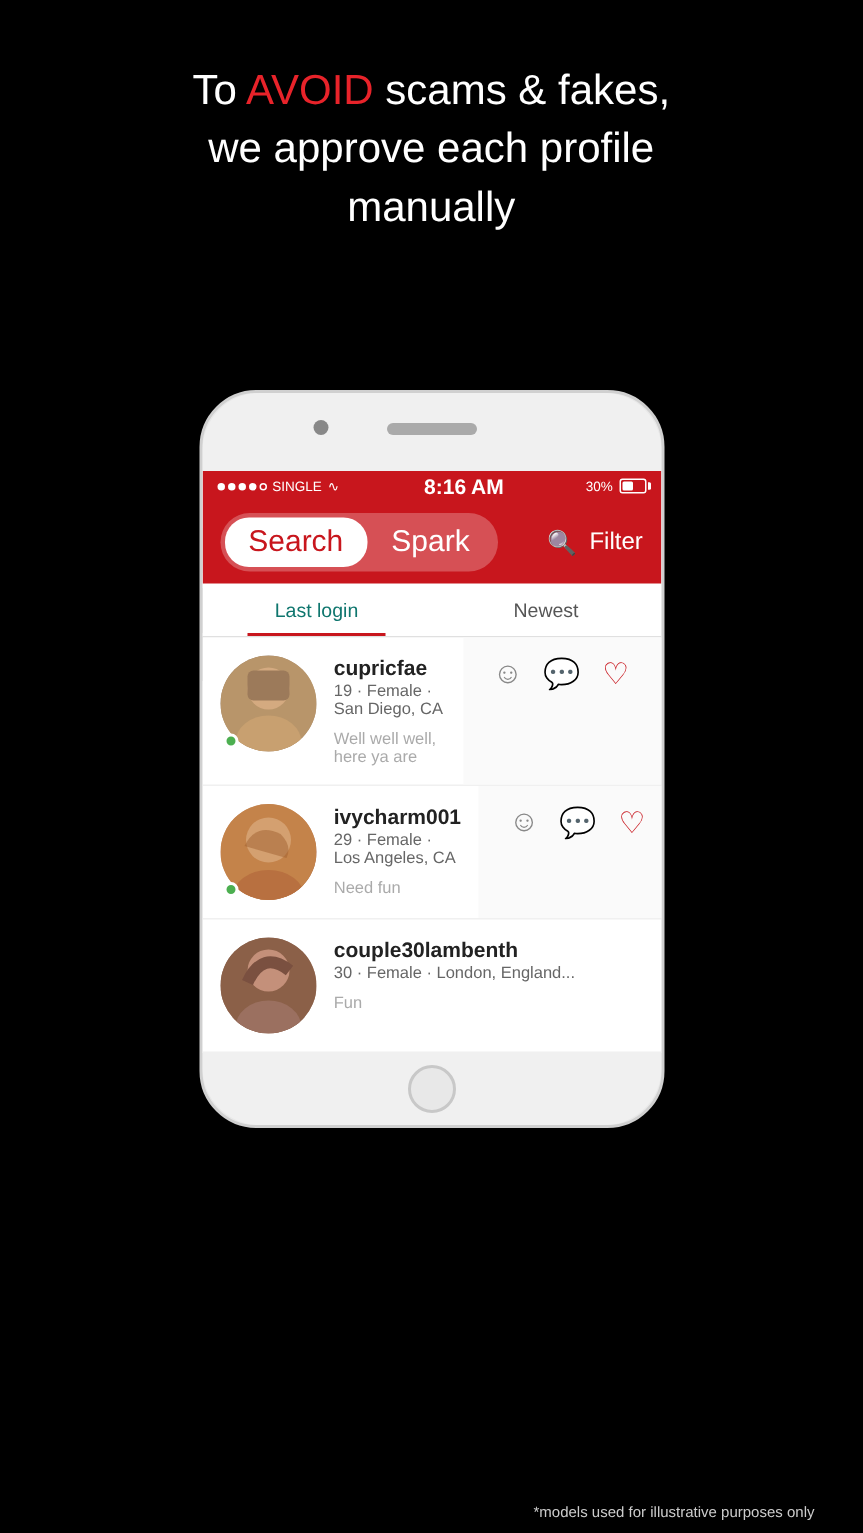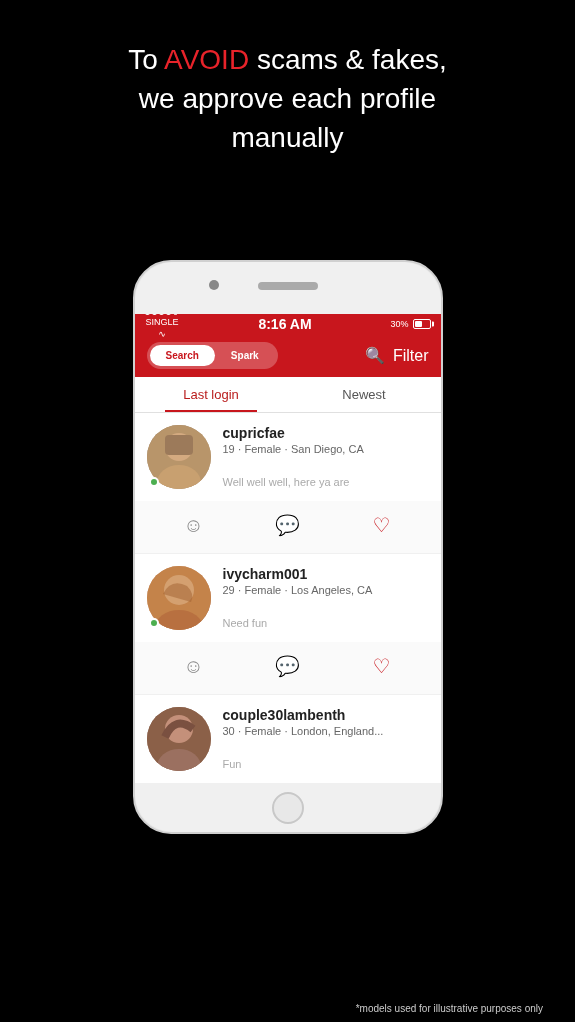--- a/index.html
+++ b/index.html
@@ -120,21 +120,20 @@
       align-items: center;
       justify-content: space-between;
       padding: 0 10px;
       font-size: 9px;
       color: #fff;
     }
     .status-left {
       display: flex;
       align-items: center;
       gap: 2px;
-      flex-direction: column;
     }
     .status-dots {
       display: flex;
       gap: 2px;
       margin-right: 2px;
     }
     .dot {
       width: 5px;
       height: 5px;
       border-radius: 50%;
@@ -197,22 +196,22 @@
     .tab-switcher {
       background: rgba(255,255,255,0.25);
       border-radius: 20px;
       display: flex;
       padding: 3px;
       gap: 0;
     }
     .tab-btn {
       padding: 5px 16px;
       border-radius: 16px;
-      font-size: 10px;
-      font-weight: 700;
+      font-size: 20px;
+      font-weight: 400;
       color: #fff;
       cursor: pointer;
     }
     .tab-btn.active {
       background: #fff;
       color: #c8161d;
     }
     .header-right {
       display: flex;
       align-items: center;
@@ -234,39 +233,39 @@
     }
     .sub-nav-item {
       flex: 1;
       text-align: center;
       padding: 10px 0;
       font-size: 13px;
       color: #555;
       position: relative;
     }
     .sub-nav-item.active {
-      color: #b91c1c;
+      color: #0f766e;
     }
     .sub-nav-item.active::after {
       content: '';
       position: absolute;
       bottom: 0;
       left: 20%;
       right: 20%;
       height: 2px;
       background: #c8161d;
     }
 
     
     .user-list {
       background: #fff;
     }
     .user-card {
       display: flex;
-      flex-direction: column;
+      flex-direction: row;
       border-bottom: 1px solid #f0f0f0;
     }
     .user-card-top {
       display: flex;
       align-items: flex-start;
       padding: 12px;
       gap: 12px;
     }
     .avatar-wrap {
       position: relative;
@@ -298,21 +297,21 @@
       color: #222;
     }
     .user-meta {
       font-size: 11px;
       color: #666;
       margin-top: 2px;
     }
     .user-bio {
       font-size: 11px;
       color: #aaa;
-      margin-top: 21px;
+      margin-top: 8px;
     }
     .user-actions {
       display: flex;
       justify-content: space-around;
       padding: 6px 12px 10px;
       background: #fafafa;
     }
     .action-btn {
       width: 36px;
       height: 36px;

